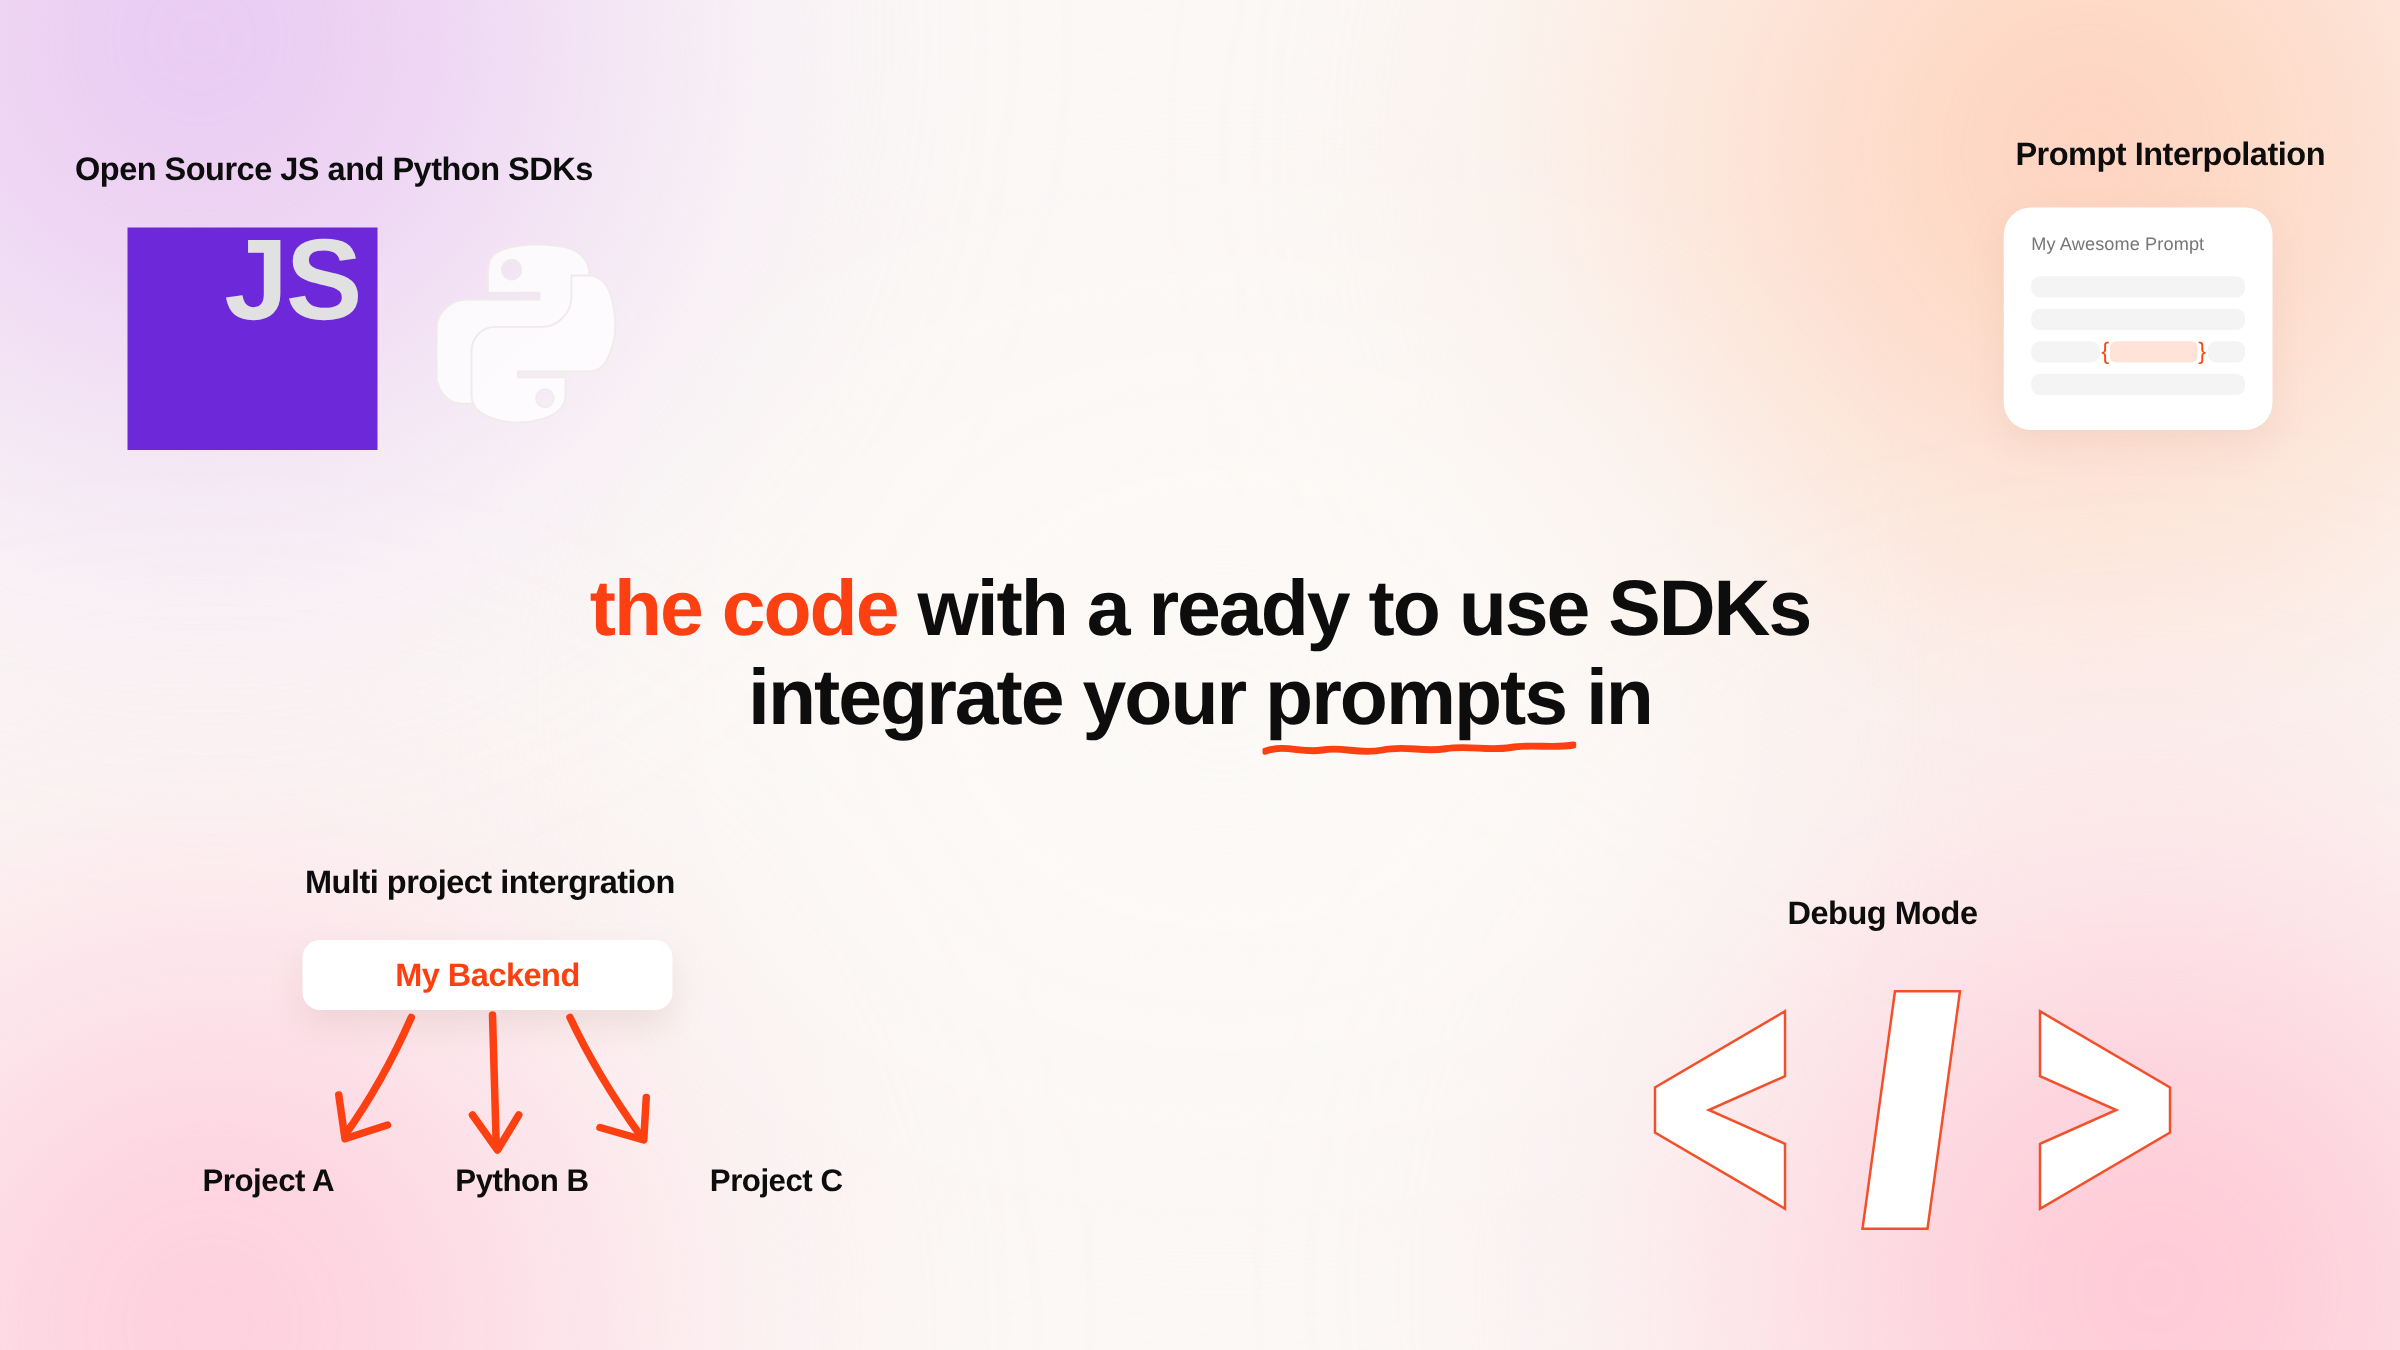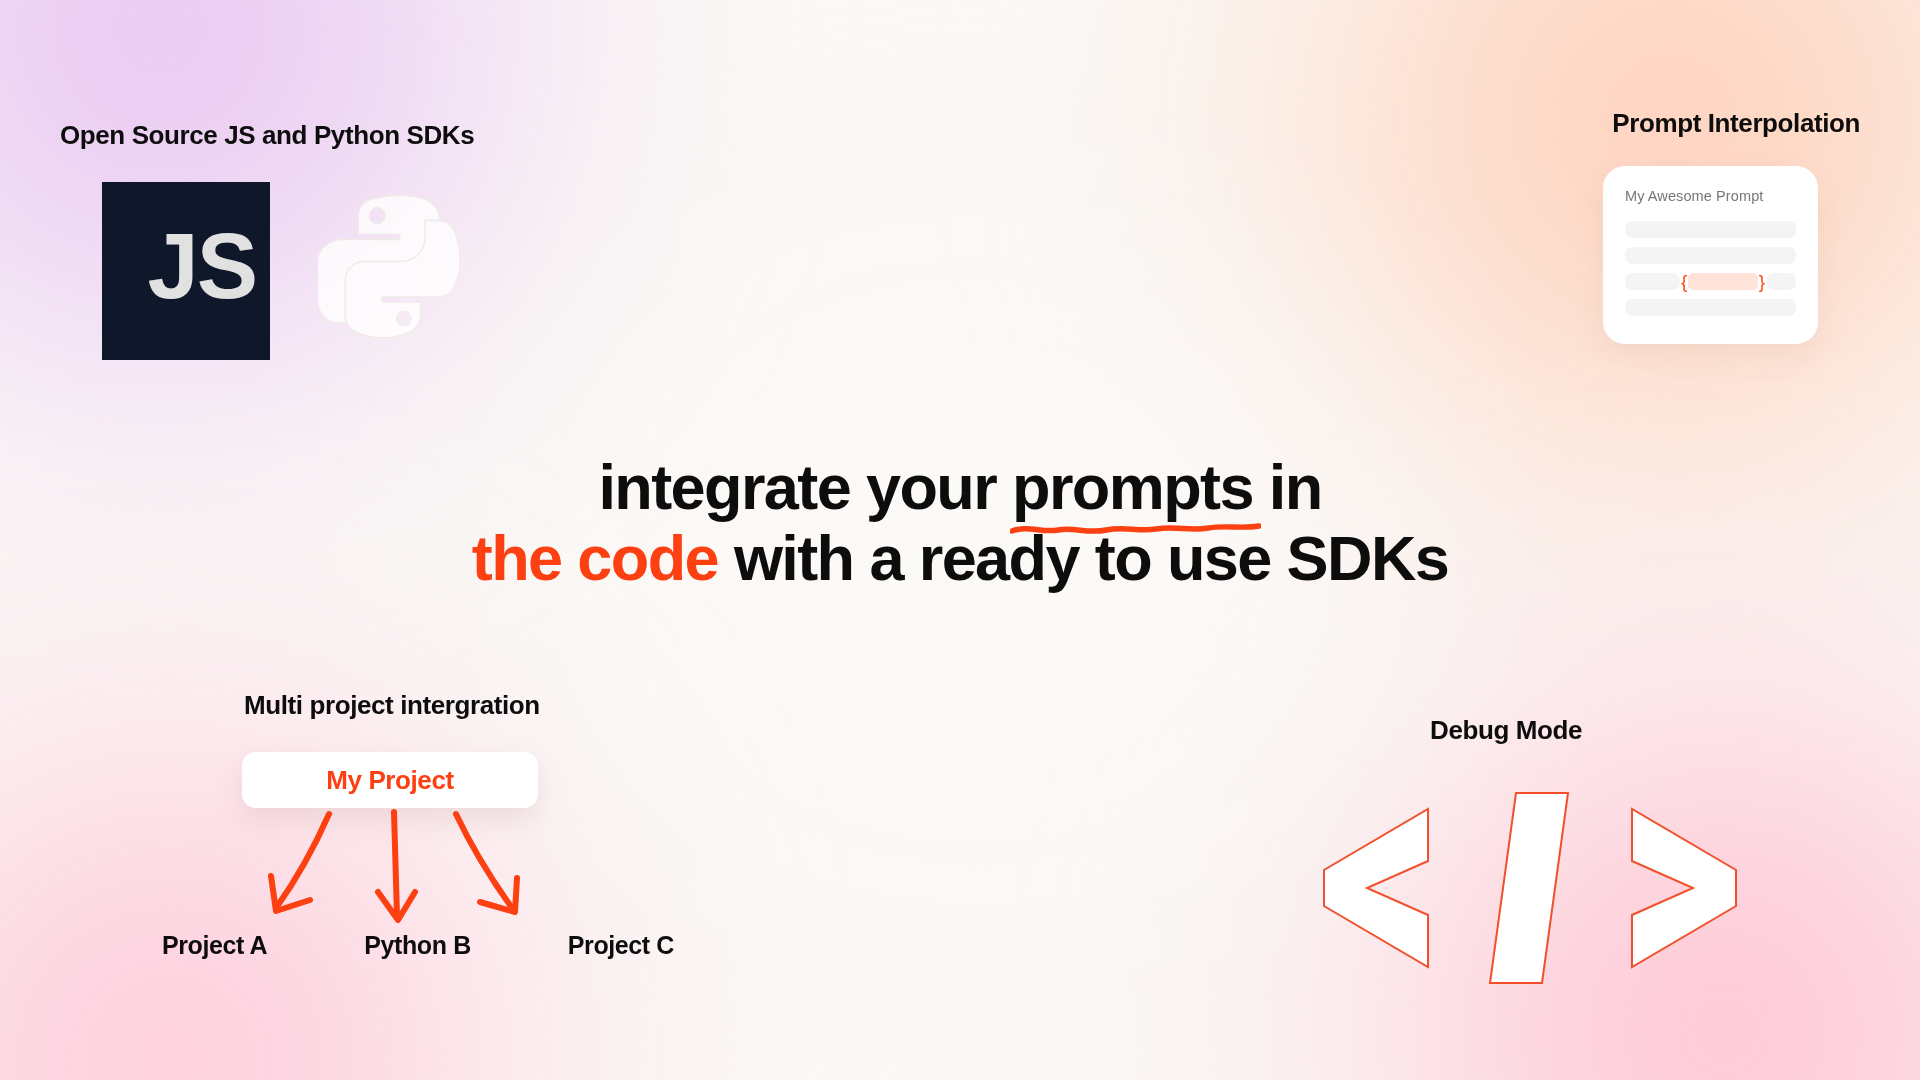--- a/index.html
+++ b/index.html
@@ -28,22 +28,22 @@
   .sect-title {
     font-weight:700; color:#0d0d0d; letter-spacing:-.4px;
     font-size:26px; white-space:nowrap;
   }
   .abs { position:absolute; }
 
   
   #sdk-block { left:60px; top:120px; }
   #sdk-logos { position:absolute; left:42px; top:62px; display:flex; align-items:center; gap:48px; }
   #js-logo {
-    width:168px; height:178px; background:#0f172a;
-    display:flex; align-items:center; justify-content:flex-end;
+    width:200px; height:178px; background:#6d28d9;
+    display:flex; align-items:flex-start; justify-content:flex-end;
   }
   #js-logo span {
     font-size:92px; font-weight:700; color:#e1e1e1;
     line-height:.92; letter-spacing:-2px; padding:0 14px 10px 0;
     font-family:"Liberation Sans", sans-serif;
   }
   #py-logo { width:165px; height:175px; opacity:.82; }
 
   
   #prompt-block { right:60px; top:108px; }
@@ -137,34 +137,34 @@
       <span class="brace">}</span>
       <div class="seg b"></div>
     </div>
 
     <div class="skel"></div>
   </div>
 </div>
 
 <div id="headline">
   <div>
+    <span class="accent">the code</span><span> with a ready to use SDKs</span>
+  </div>
+  <div>
     <span>integrate your </span><span class="squig-wrap"><span>prompts</span><svg viewBox="0 0 240 16" preserveAspectRatio="none">
           <path d="M2 11 C 18 5, 30 13, 46 10 C 62 7, 74 14, 92 10 C 110 6, 122 12, 140 9 C 158 6, 172 11, 190 8 C 206 5, 222 9, 238 6" fill="none" stroke="#fc4012" stroke-width="5.5" stroke-linecap="round"></path>
         </svg></span><span> in</span>
-  </div>
-  <div>
-    <span class="accent">the code</span><span> with a ready to use SDKs</span>
   </div>
 </div>
 
 <div class="abs" id="multi-block">
   <div class="sect-title">Multi project intergration</div>
 
   <div id="backend-pill">
-    <span>My Project</span>
+    <span>My Backend</span>
   </div>
 
   <svg id="multi-arrows" viewBox="0 0 420 130">
     <g fill="none" stroke="#fc4012" stroke-width="6" stroke-linecap="round" stroke-linejoin="round">
 
       <path d="M115 6 C 100 40, 82 72, 62 100"></path>
       <path d="M57 68 L 62 103 L 96 92"></path>
 
       <path d="M180 4 C 181 40, 182 76, 183 108"></path>
       <path d="M164 84 L 184 112 L 201 84"></path>

